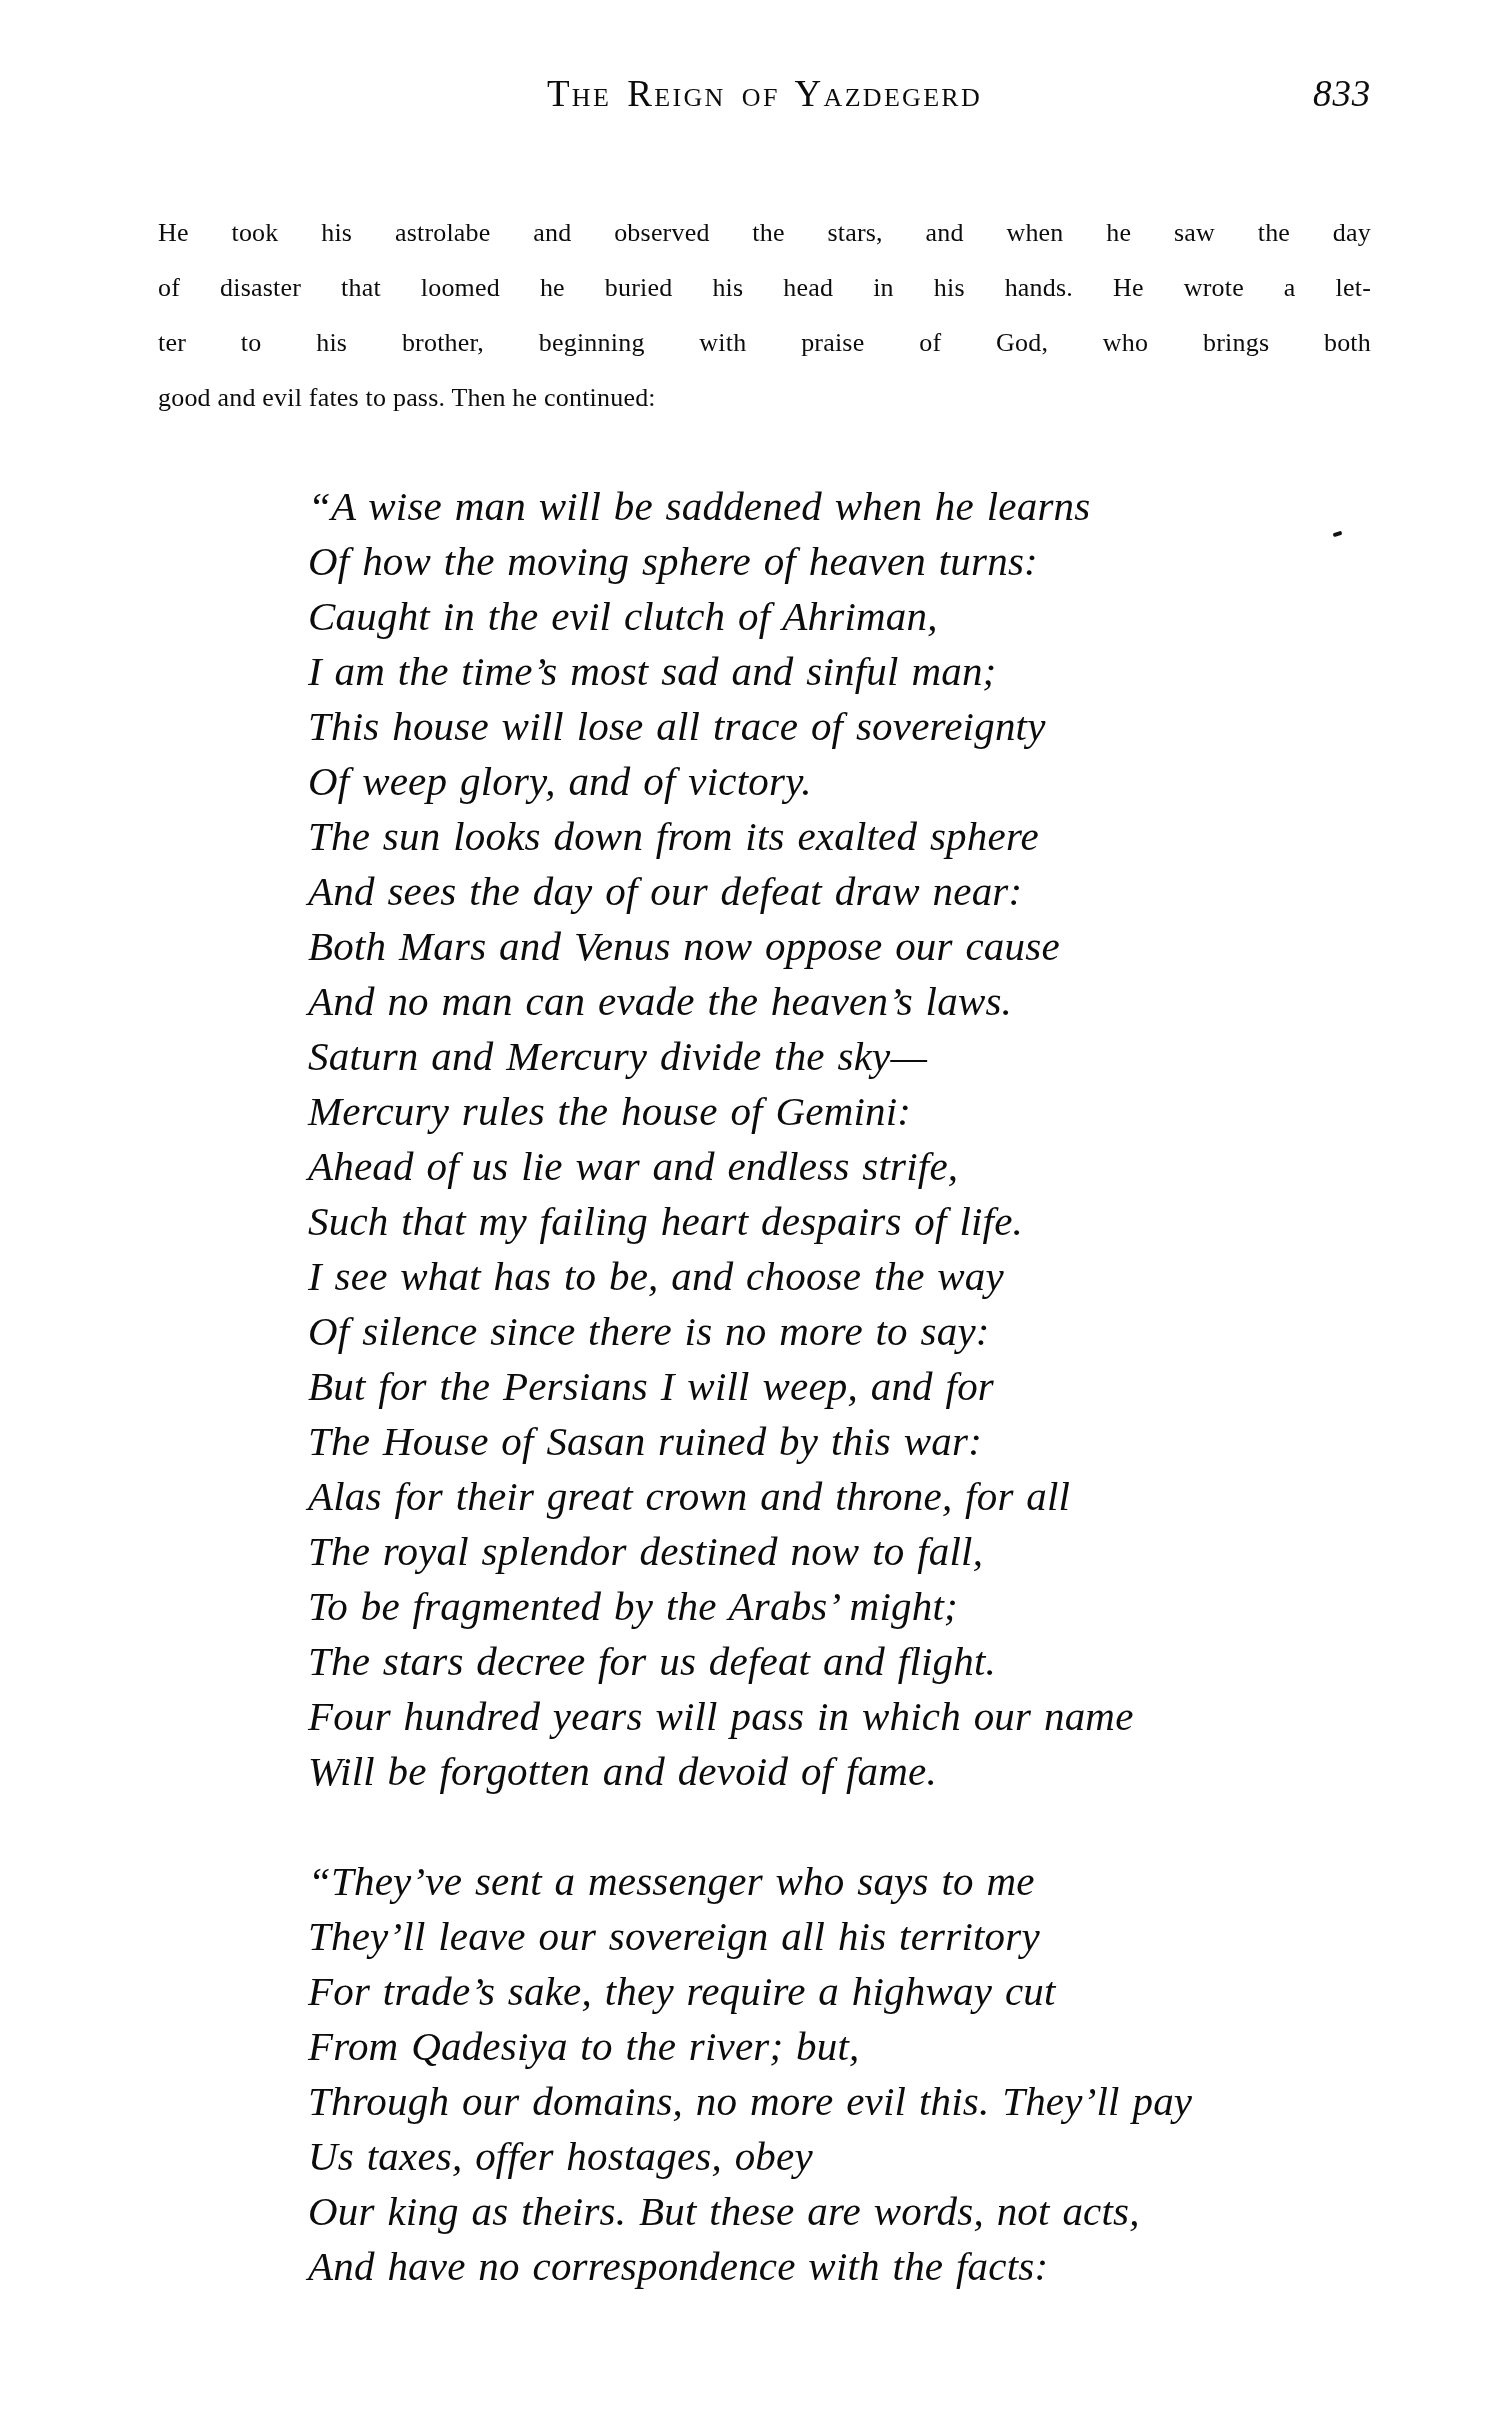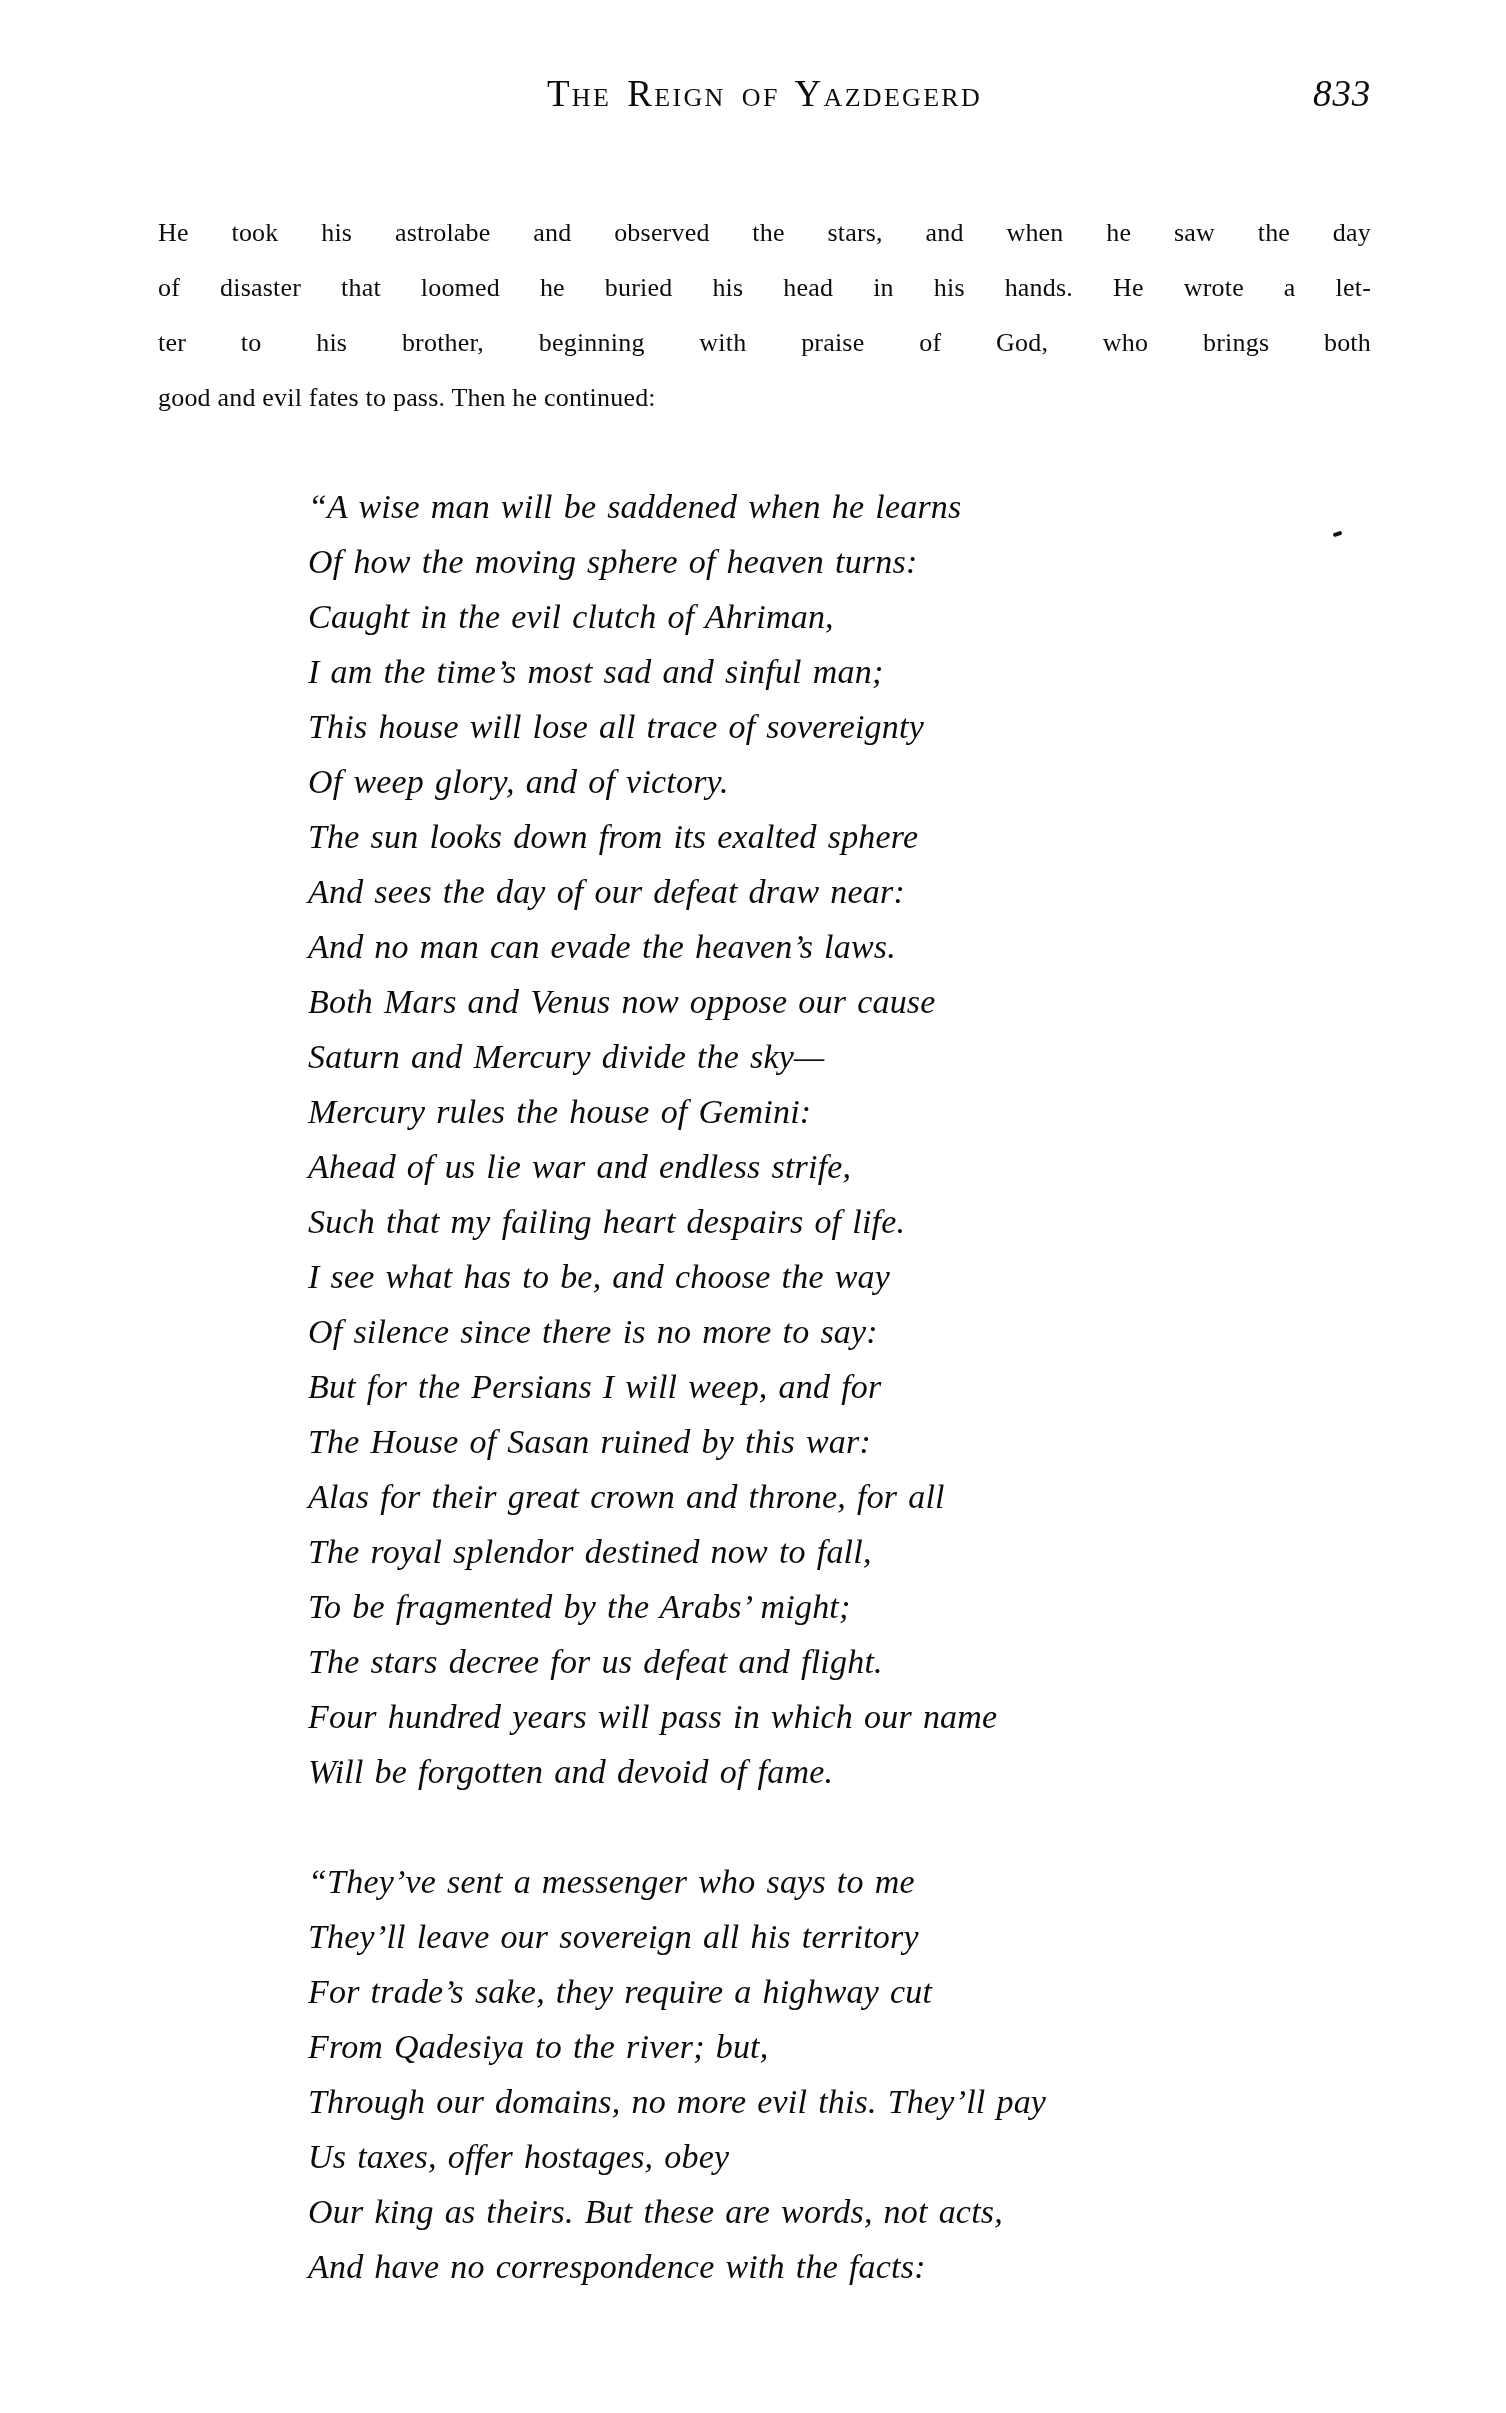--- a/index.html
+++ b/index.html
@@ -60,21 +60,21 @@
   }
   .prose .lline {
     text-align: left;
   }
   
   .poem {
     position: absolute;
     left: 308px;
     width: 1077px;
     font-style: italic;
-    font-size: 34px;
+    font-size: 41px;
     line-height: 55px;
     word-spacing: 2.3px;
     letter-spacing: 0.2px;
   }
   .stanza1 { top: 479px; }
   .stanza2 { top: 1854px; }
   .pline { white-space: nowrap; }
   
   .ink-speck {
     position: absolute;
@@ -106,22 +106,22 @@
 
   <section class="poem stanza1">
     <div class="pline">“A wise man will be saddened when he learns</div>
     <div class="pline">Of how the moving sphere of heaven turns:</div>
     <div class="pline">Caught in the evil clutch of Ahriman,</div>
     <div class="pline">I am the time’s most sad and sinful man;</div>
     <div class="pline">This house will lose all trace of sovereignty</div>
     <div class="pline">Of weep glory, and of victory.</div>
     <div class="pline">The sun looks down from its exalted sphere</div>
     <div class="pline">And sees the day of our defeat draw near:</div>
+    <div class="pline">Both Mars and Venus now oppose our cause</div>
     <div class="pline">And no man can evade the heaven’s laws.</div>
-    <div class="pline">Both Mars and Venus now oppose our cause</div>
     <div class="pline">Saturn and Mercury divide the sky—</div>
     <div class="pline">Mercury rules the house of Gemini:</div>
     <div class="pline">Ahead of us lie war and endless strife,</div>
     <div class="pline">Such that my failing heart despairs of life.</div>
     <div class="pline">I see what has to be, and choose the way</div>
     <div class="pline">Of silence since there is no more to say:</div>
     <div class="pline">But for the Persians I will weep, and for</div>
     <div class="pline">The House of Sasan ruined by this war:</div>
     <div class="pline">Alas for their great crown and throne, for all</div>
     <div class="pline">The royal splendor destined now to fall,</div>

